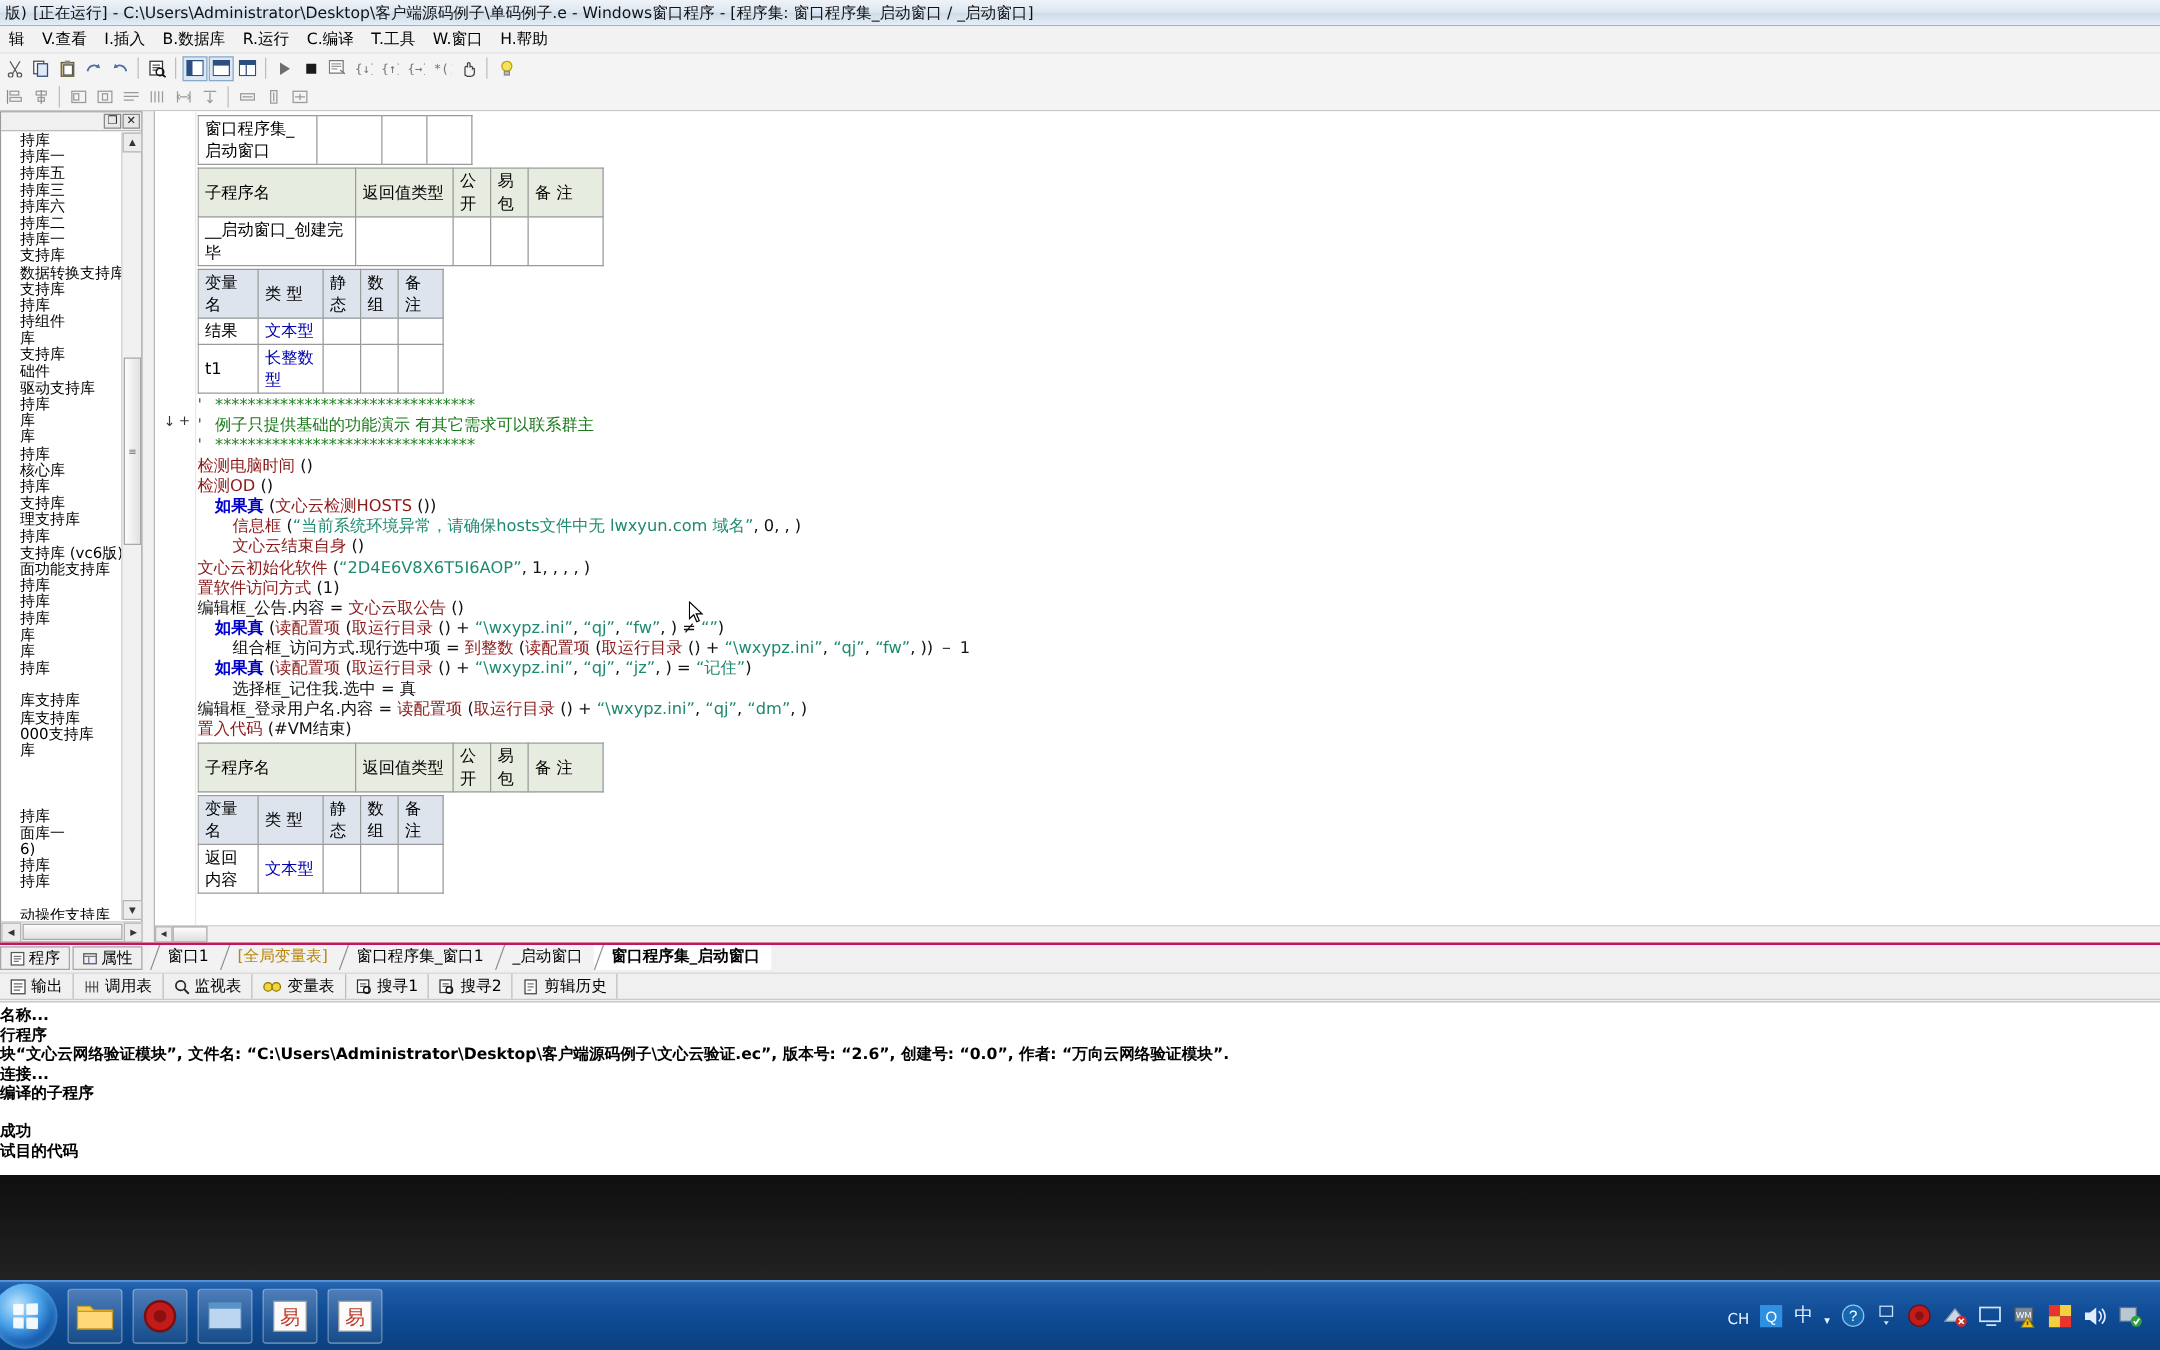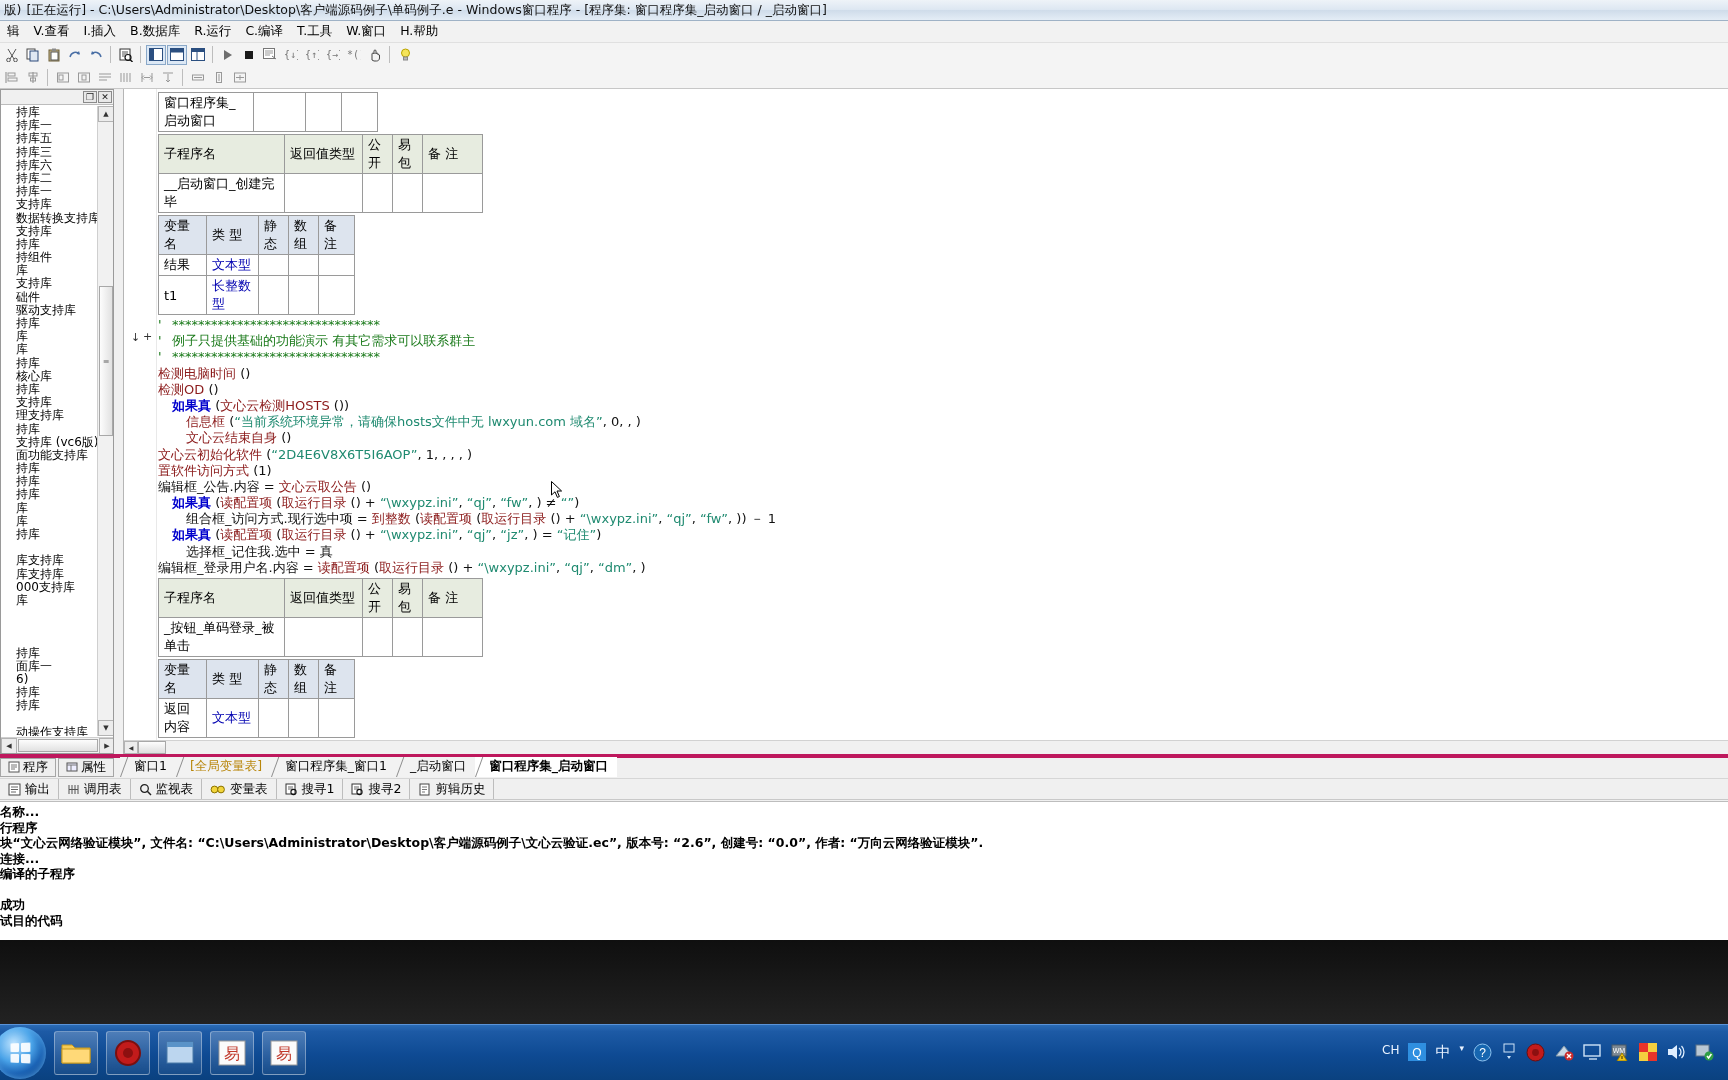--- a/index.html
+++ b/index.html
@@ -146,21 +146,21 @@
 
   
   .cursor-arrow { position: absolute; left: 427px; top: 392px; width: 12px; height: 19px; }
 
   
   .tabbar {
     position: absolute; left: 0; width: 1728px; height: 22px;
     background: #f0f0f0; display: flex; align-items: center;
     font-size: 12.5px;
   }
-  .tabbar.t1 { top: 754px; border-top: 4px solid #be185d; }
+  .tabbar.t1 { top: 754px; border-top: 2px solid #be185d; align-items: flex-end; }
   .tabbar.t2 { top: 778px; border-top: 1px solid #d6d6d6; border-bottom: 1px solid #c9c9c9; }
   .btab {
     display: flex; align-items: center; gap: 3px;
     padding: 1px 7px; height: 19px; color: #000;
     border: 1px solid #a6a6a6; background: #efefef; margin-right: 2px;
   }
   .doc-tabs { display: flex; align-items: flex-end; margin-left: 4px; }
   .doc-tab {
     position: relative; padding: 1px 9px 2px 14px; height: 20px;
     display: flex; align-items: center; font-size: 12.5px;
@@ -210,21 +210,21 @@
   }
   .orb-flag { width:20px; height:20px; display:grid; grid-template-columns:1fr 1fr; grid-template-rows:1fr 1fr; gap:1.5px; transform: perspective(30px) rotateY(-8deg);}
   .orb-q { background:#ffffff; opacity:.92; border-radius:1px; }
   .tb-task {
     width: 44px; height: 44px; margin-left: 8px;
     border: 1px solid rgba(255,255,255,.35);
     border-radius: 3px;
     background: linear-gradient(to bottom, rgba(255,255,255,.22), rgba(255,255,255,.05));
     display: flex; align-items: center; justify-content: center;
   }
-  .tray { margin-left: auto; display: flex; align-items: flex-start; gap: 9px; padding-right: 14px; color:#eaf3ff; font-size: 12px;}
+  .tray { margin-left: auto; display: flex; align-items: flex-end; gap: 9px; padding-right: 14px; color:#eaf3ff; font-size: 12px;}
   .tray-ico { display:flex; align-items:center; justify-content:center; }
 </style>
 </head>
 <body>
 
 <div id="app">
 
   <div class="titlebar">
     <span>版)</span>
     <span style="width:5px"></span>
@@ -565,35 +565,29 @@
         <div class="cl"><span class="ind" style="width: 28px;"></span><span class="kw">信息框</span><span class="plain"> (</span><span class="str">“当前系统环境异常，请确保hosts文件中无 lwxyun.com 域名”</span><span class="plain">, </span><span class="plain">0</span><span class="plain">, , )</span></div>
         <div class="cl"><span class="ind" style="width: 28px;"></span><span class="kw">文心云结束自身</span><span class="plain"> ()</span></div>
         <div class="cl"><span class="ind" style="width: 0px;"></span><span class="kw">文心云初始化软件</span><span class="plain"> (</span><span class="str">“2D4E6V8X6T5I6AOP”</span><span class="plain">, </span><span class="plain">1</span><span class="plain">, , , , )</span></div>
         <div class="cl"><span class="ind" style="width: 0px;"></span><span class="kw">置软件访问方式</span><span class="plain"> (</span><span class="plain">1</span><span class="plain">)</span></div>
         <div class="cl"><span class="ind" style="width: 0px;"></span><span class="plain">编辑框_公告</span><span class="plain">.</span><span class="plain">内容</span><span class="plain"> = </span><span class="kw">文心云取公告</span><span class="plain"> ()</span></div>
         <div class="cl"><span class="ind" style="width: 14px;"></span><span class="kw2">如果真</span><span class="plain"> (</span><span class="kw">读配置项</span><span class="plain"> (</span><span class="kw">取运行目录</span><span class="plain"> () + </span><span class="str">“\wxypz.ini”</span><span class="plain">, </span><span class="str">“qj”</span><span class="plain">, </span><span class="str">“fw”</span><span class="plain">, ) ≠ </span><span class="str">“”</span><span class="plain">)</span></div>
         <div class="cl"><span class="ind" style="width: 28px;"></span><span class="plain">组合框_访问方式</span><span class="plain">.</span><span class="plain">现行选中项</span><span class="plain"> = </span><span class="kw">到整数</span><span class="plain"> (</span><span class="kw">读配置项</span><span class="plain"> (</span><span class="kw">取运行目录</span><span class="plain"> () + </span><span class="str">“\wxypz.ini”</span><span class="plain">, </span><span class="str">“qj”</span><span class="plain">, </span><span class="str">“fw”</span><span class="plain">, )) － </span><span class="plain">1</span></div>
         <div class="cl"><span class="ind" style="width: 14px;"></span><span class="kw2">如果真</span><span class="plain"> (</span><span class="kw">读配置项</span><span class="plain"> (</span><span class="kw">取运行目录</span><span class="plain"> () + </span><span class="str">“\wxypz.ini”</span><span class="plain">, </span><span class="str">“qj”</span><span class="plain">, </span><span class="str">“jz”</span><span class="plain">, ) = </span><span class="str">“记住”</span><span class="plain">)</span></div>
         <div class="cl"><span class="ind" style="width: 28px;"></span><span class="plain">选择框_记住我</span><span class="plain">.</span><span class="plain">选中</span><span class="plain"> = </span><span class="plain">真</span></div>
         <div class="cl"><span class="ind" style="width: 0px;"></span><span class="plain">编辑框_登录用户名</span><span class="plain">.</span><span class="plain">内容</span><span class="plain"> = </span><span class="kw">读配置项</span><span class="plain"> (</span><span class="kw">取运行目录</span><span class="plain"> () + </span><span class="str">“\wxypz.ini”</span><span class="plain">, </span><span class="str">“qj”</span><span class="plain">, </span><span class="str">“dm”</span><span class="plain">, )</span></div>
+        <div class="cl"><span class="ind" style="width: 0px;"></span><span class="kw">置入代码</span><span class="plain"> (#</span><span class="plain">VM结束</span><span class="plain">)</span></div>
         <table class="ctable">
           <tbody>
             <tr>
               <th style="width: 126px;">子程序名</th>
               <th style="width: 78px;">返回值类型</th>
               <th style="width: 30px;">公开</th>
               <th style="width: 30px;">易包</th>
               <th style="width: 60px;">备 注</th>
-            </tr>
-            <tr>
-              <td>_按钮_单码登录_被单击</td>
-              <td></td>
-              <td></td>
-              <td></td>
-              <td></td>
             </tr>
           </tbody>
         </table>
         <table class="ctable vars">
           <tbody>
             <tr>
               <th style="width: 48px;">变量名</th>
               <th style="width: 52px;">类 型</th>
               <th style="width: 30px;">静态</th>
               <th style="width: 30px;">数组</th>

